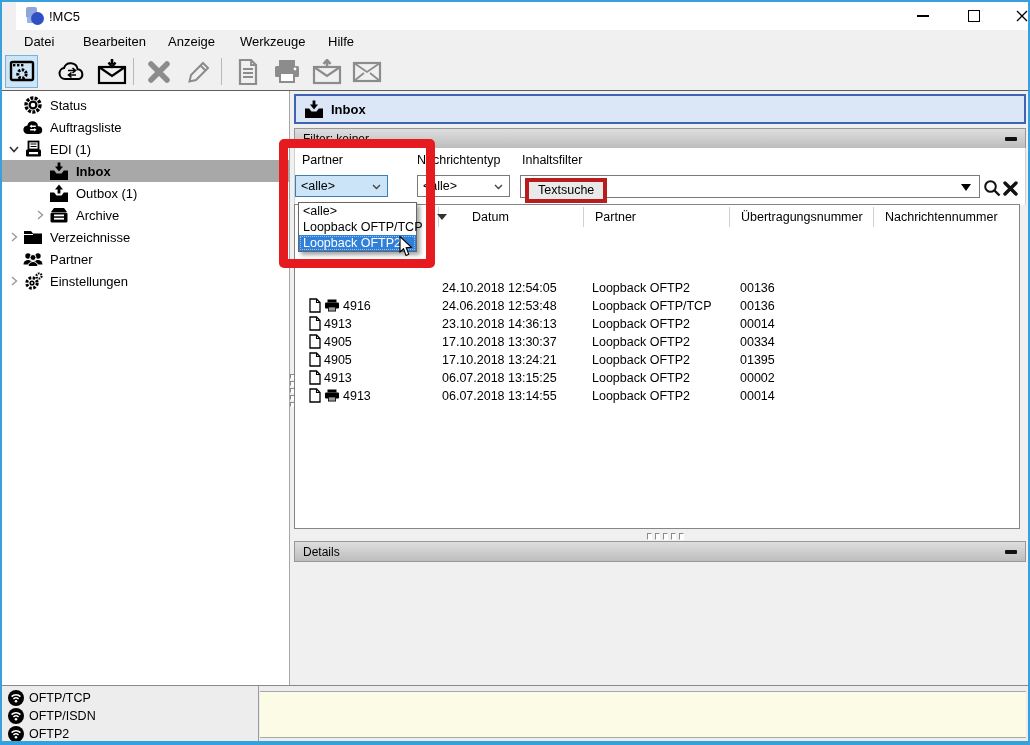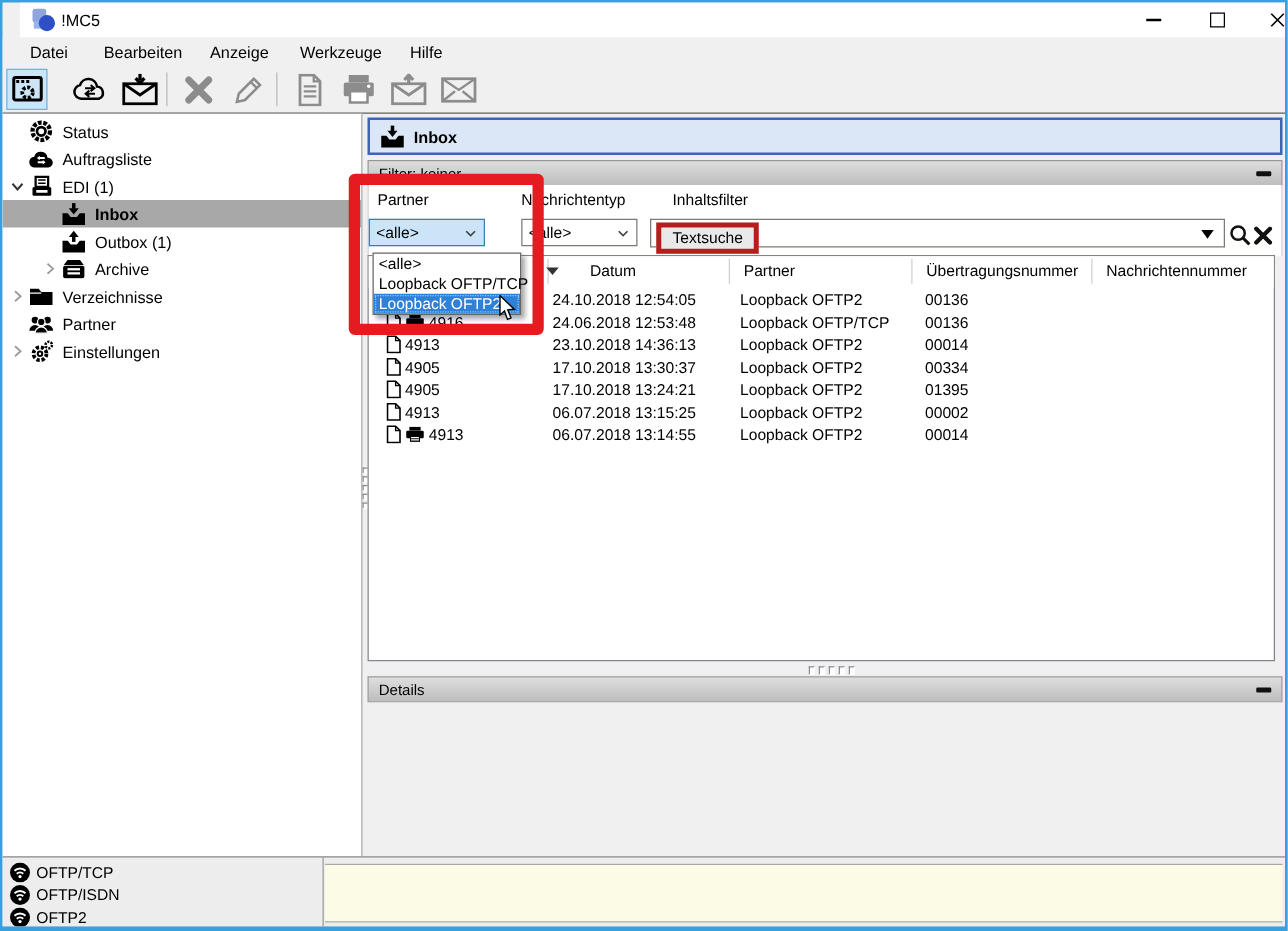--- a/index.html
+++ b/index.html
@@ -44,21 +44,21 @@
   .combo.focusblue{background:#cce4f7;border-color:#3c7fb1;}
   .searchfield{position:absolute;left:518px;top:173px;width:460px;height:23px;box-sizing:border-box;border:1px solid #7a7a7a;background:#fff;}
   .tsbtn{position:absolute;left:4px;top:2px;height:17px;line-height:17px;padding:0 9px;background:#e9e9e9;border:4px solid #b91c1c;font-size:12.5px;}
   .dtri{width:0;height:0;border-left:5px solid transparent;border-right:5px solid transparent;border-top:7px solid #000;}
   
   .tbl{position:absolute;left:292px;top:202px;width:726px;height:325px;box-sizing:border-box;background:#fff;border:1px solid #82858c;font-size:12.5px;}
   .thead{position:absolute;left:0;top:0;right:0;height:25px;background:#fff;}
   .thcell{position:absolute;top:5px;white-space:nowrap;}
   .thsep{position:absolute;top:2px;width:1px;height:20px;background:#d0d0d0;}
   .sorttri{position:absolute;top:9px;width:0;height:0;border-left:5px solid transparent;border-right:5px solid transparent;border-top:6px solid #333;}
-  .trow{position:absolute;left:0;right:4px;height:18px;}
+  .trow{position:absolute;left:0;right:4px;height:18px;margin-top:48px;}
   .trow span{position:absolute;top:2px;white-space:nowrap;}
   .filecell{display:flex;align-items:center;gap:3px;}
   
   .hgrip{position:absolute;left:645px;top:531px;display:flex;gap:3px;}
   .hgrip i{display:block;width:3px;height:5px;background:#fdfdfd;border:1px solid #8a8a8a;border-right-color:#fff;border-bottom-color:#fff;}
   
   .ddlist{position:absolute;left:296px;top:200px;width:117px;background:#fff;border:1px solid #666;box-shadow:3px 3px 4px rgba(0,0,0,.35);z-index:40;}
   .dditem{height:16px;line-height:16px;padding-left:4px;font-size:12.5px;white-space:nowrap;}
   .dditem.sel{background:#2f80d9;color:#fff;outline:1px dotted #9cc3ef;outline-offset:-2px;}
   
@@ -314,21 +314,21 @@
   </div>
 
   <div class="graybar" style="top:126px;">
     <span class="txt">Filter: keiner</span>
     <span class="minus"></span>
   </div>
 
   <div class="filterbody"></div>
   <span class="flabel" style="left:300px;">Partner</span>
   <span class="flabel" style="left:415px;">Nachrichtentyp</span>
-  <span class="flabel" style="left:536px;">Inhaltsfilter</span>
+  <span class="flabel" style="left:520px;">Inhaltsfilter</span>
 
   <div class="combo focusblue" style="left:293px;width:93px;">
     <span>&lt;alle&gt;</span>
     <span class="cchev">
       <svg width="9" height="6" viewBox="0 0 9 6">
           <path d="M1 1 L4.5 4.5 L8 1" fill="none" stroke="#444" stroke-width="1.4"></path>
         </svg>
     </span>
   </div>
   <div class="combo" style="left:415px;width:93px;">

